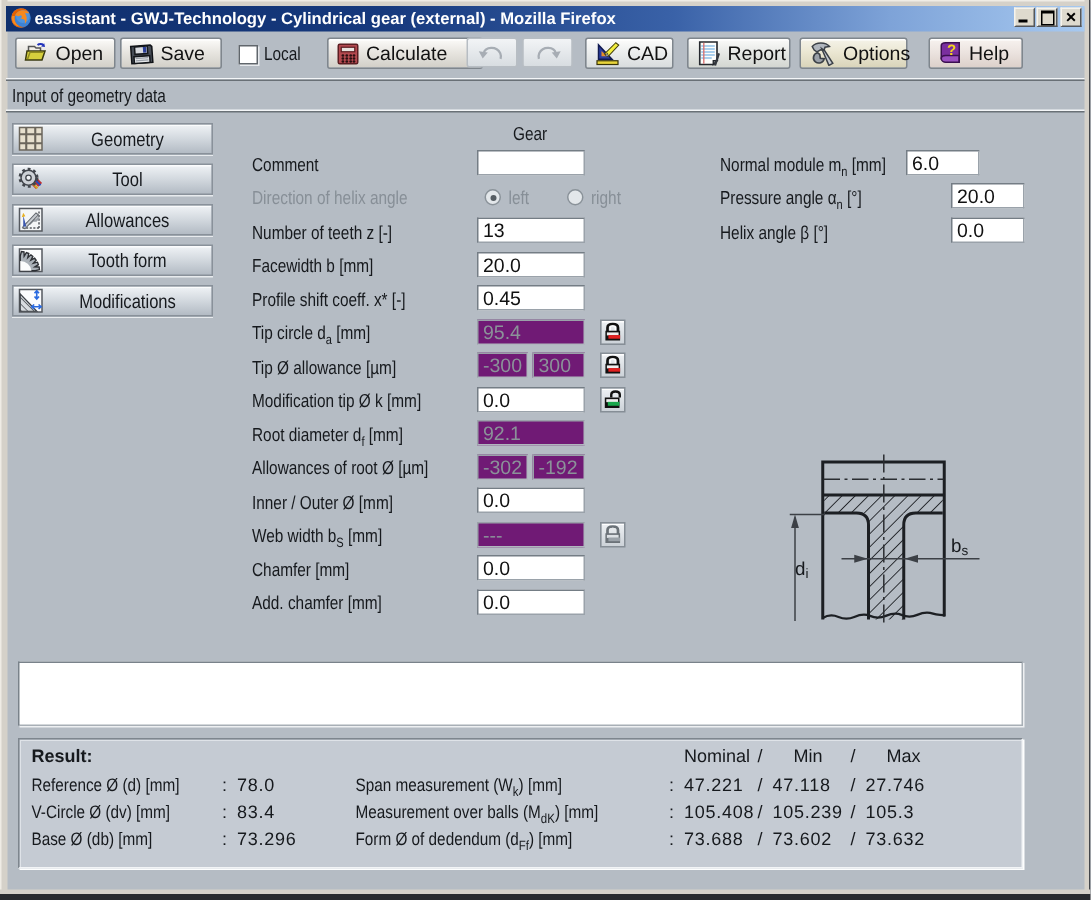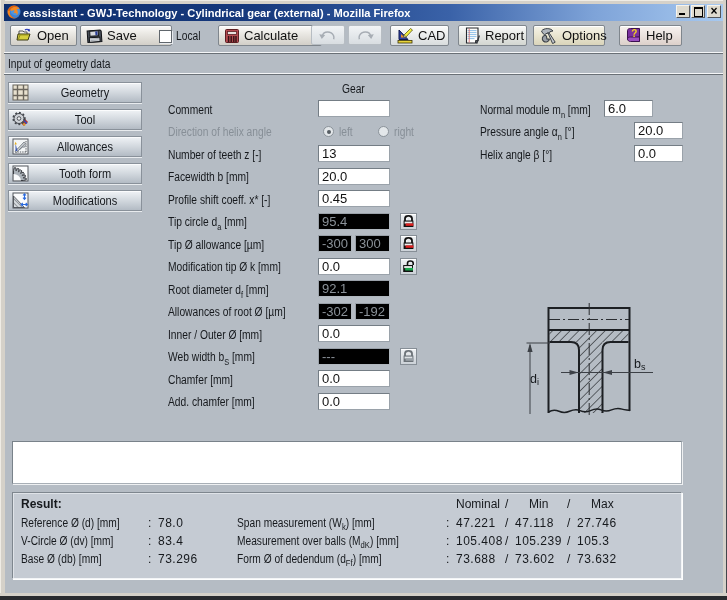--- a/index.html
+++ b/index.html
@@ -1,21 +1,21 @@
 <!DOCTYPE html>
 <html><head><meta charset="utf-8">
 <style>
 html,body{margin:0;padding:0}
 body{width:727px;height:600px;overflow:hidden;position:relative;background:#b5bcc4;font-family:"Liberation Sans",sans-serif}
 .abs{position:absolute}
 .lbl{position:absolute;font-size:12.5px;color:#16191d;white-space:nowrap;line-height:14px;transform:scaleX(.82);transform-origin:0 50%}
 .dis{color:#878f97}
 sub{font-size:9px;line-height:0}
 .fld{position:absolute;width:64px;height:15px;background:#fff;border:1px solid #747d85;border-bottom-color:#9aa2aa;border-right-color:#9aa2aa;font-size:13px;color:#111;padding:0 3px;line-height:16px;white-space:nowrap}
-.fdis{background:#000000;color:#8b9299;border-color:#9aa1a9;border-bottom-color:#b0b7be;border-right-color:#b0b7be}
+.fdis{background:#701a75;color:#8b9299;border-color:#9aa1a9;border-bottom-color:#b0b7be;border-right-color:#b0b7be}
 .tbtn{position:absolute;top:25px;height:21px;box-sizing:border-box;border:1px solid #7f868d;border-radius:2px;background:linear-gradient(#fcfbf9,#e8e6e1 45%,#d2cfc8);box-shadow:inset 0 1px 0 #fff;font-size:13px;color:#111;display:flex;align-items:center;padding:0 5px;gap:4px;white-space:nowrap}
 .tbtn svg{flex-shrink:0}
 .sbtn{position:absolute;left:8px;width:134px;height:21px;box-sizing:border-box;border:1px solid #89919a;background:linear-gradient(#f0f3f6,#d2d8de 50%,#b3bbc4);box-shadow:inset 0 1px 0 #fbfcfd,0 1px 0 #e8ebee;font-size:13px;color:#16191d;display:flex;align-items:center}
 .sbtn .ic{margin-left:3px;width:17px;height:17px}
 .sbtn .tx{flex:1;text-align:center;transform:scaleX(.85)}
 .lock{position:absolute;left:400px;width:17px;height:17px;box-sizing:border-box;border:1px solid #868e96;background:linear-gradient(#eef1f4,#ccd2d8);box-shadow:inset 0 1px 0 #fff}
 .res{position:absolute;font-size:12px;color:#16191d;white-space:nowrap}
 .rl{transform:scaleX(.85);transform-origin:0 50%}
 .rn{letter-spacing:.5px}
 </style></head>
@@ -49,21 +49,21 @@
 
 <div class="tbtn" style="left:10px;width:67px">
 <svg width="17" height="16" viewBox="0 0 17 16">
       <path d="M9 2c1-.9 3-.9 4 0" fill="none" stroke="#2233bb" stroke-width="1.2"></path>
       <path d="M13.5.8l.5 2.6-2.6-.4z" fill="#2233bb"></path>
       <path d="M3 3h4l1 1h3v7H3z" fill="#f4f0e8" stroke="#555"></path>
       <path d="M2 6h9l3 0-2 6H1z" fill="#d6cf3d" stroke="#3a3a10"></path>
       <path d="M2.4 11.4l1.6-4.5h8.6" fill="none" stroke="#8f8a20"></path>
     </svg>
 Open</div>
-<div class="tbtn" style="left:80px;width:92px">
+<div class="tbtn" style="left:80px;width:68px">
 <svg width="17" height="16" viewBox="0 0 17 16">
       <g transform="rotate(-4 8 8)">
         <path d="M1.5 2.5h13l1 1v10.5h-14z" fill="#474d56" stroke="#101216"></path>
         <rect x="4" y="3" width="8.5" height="5" fill="#d7dade" stroke="#14171b"></rect>
         <rect x="9.5" y="3.5" width="2.2" height="3.8" fill="#2a3e96"></rect>
         <rect x="3.2" y="9.5" width="10.5" height="4.5" fill="#e6e8ea" stroke="#14171b"></rect>
         <path d="M4.2 10.8h8.5M4.2 12.3h8.5" stroke="#9aa0a8" stroke-width=".8"></path>
       </g>
     </svg>
 Save</div>

